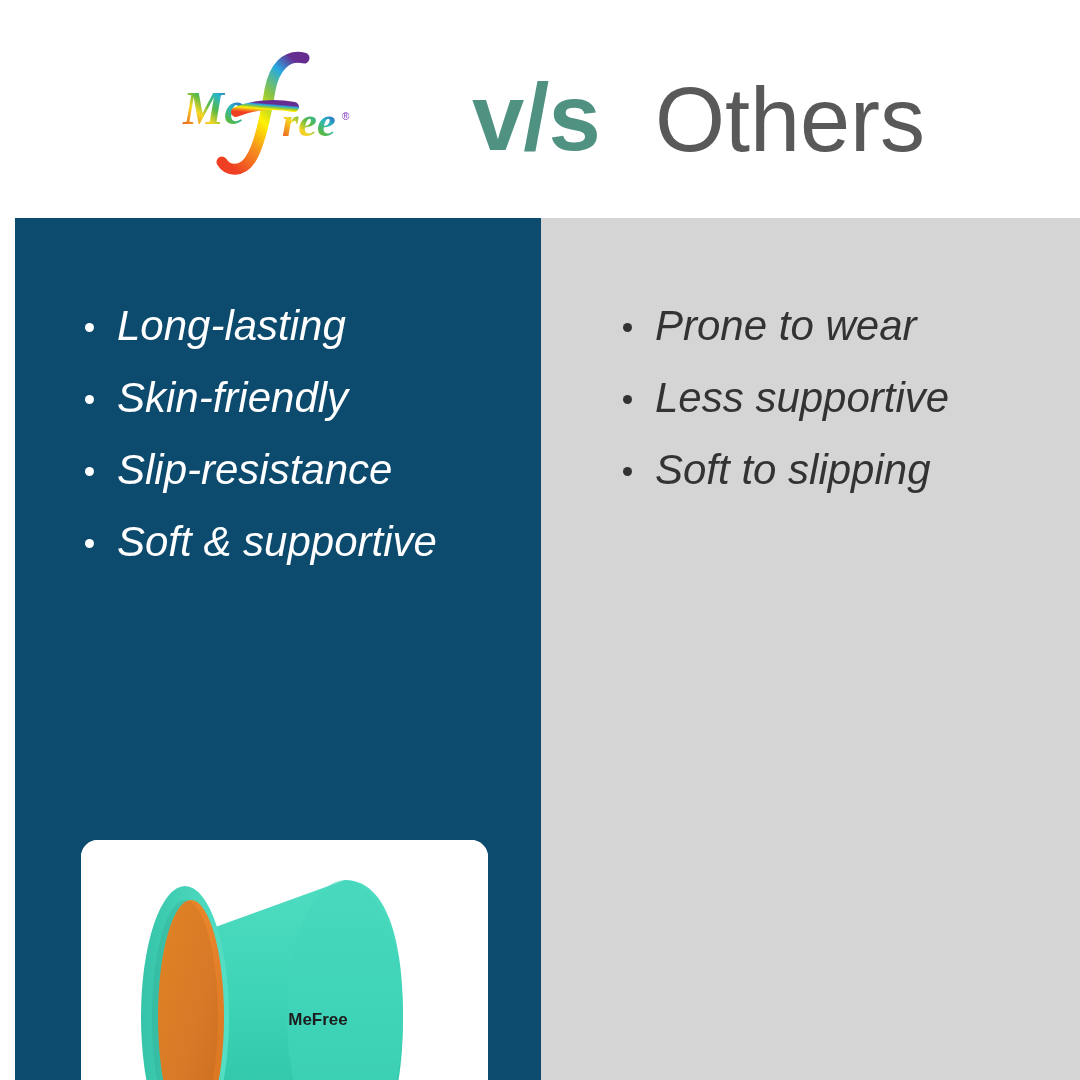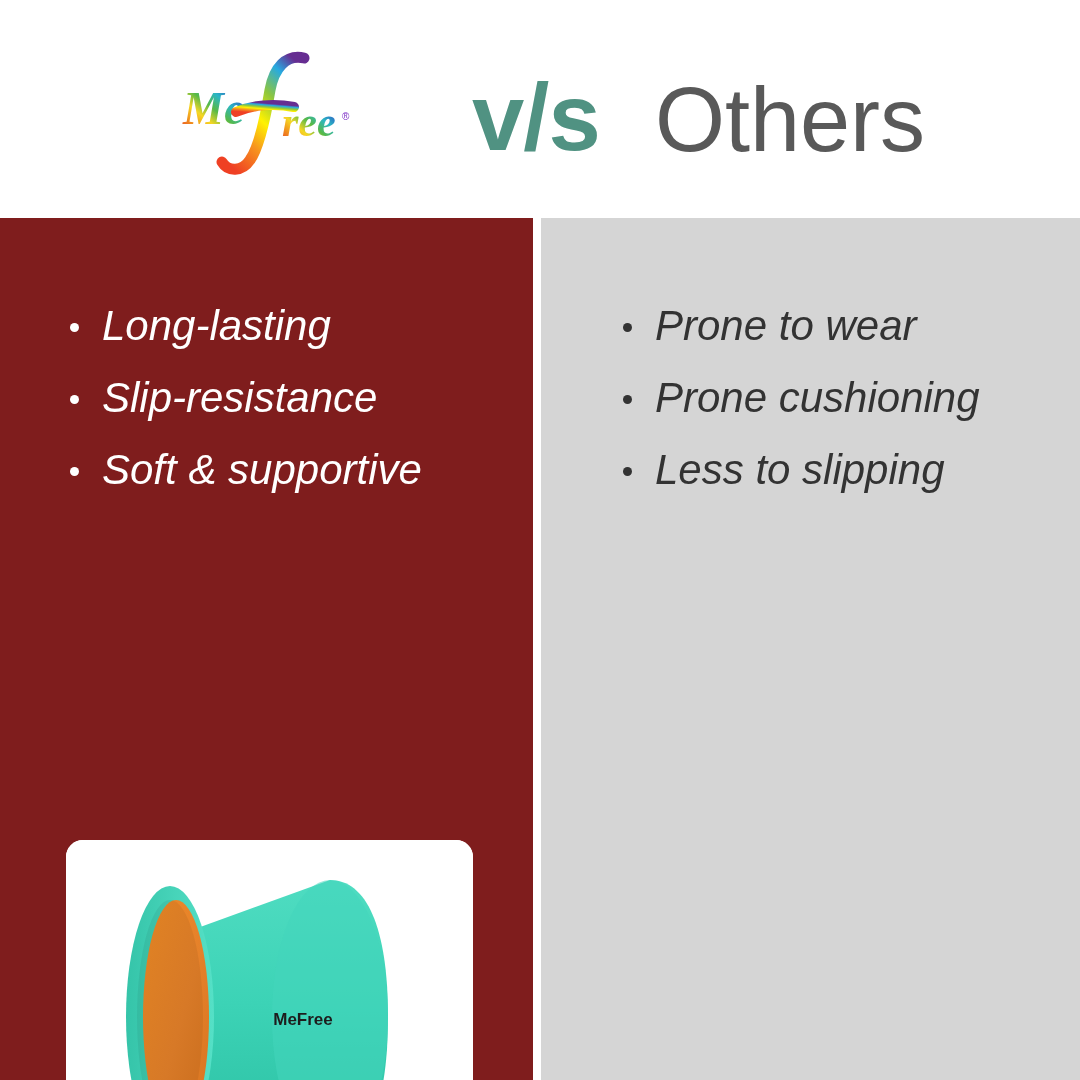--- a/index.html
+++ b/index.html
@@ -64,23 +64,23 @@
     white-space: nowrap;
   }
 
   
   .panel {
     position: absolute;
     top: 218px;
     height: 862px;
   }
   .panel-left {
-    left: 0;
+    left: 15px;
     width: 533px;
-    background: #7f1d1d;
+    background: #0c4a6e;
   }
   .panel-right {
     left: 541px;
     width: 539px;
     background: #d5d5d5;
   }
 
   
   .feature-list {
     position: absolute;
@@ -172,20 +172,21 @@
 
     <div class="vs">v/s</div>
 
     <div class="others">Others</div>
   </div>
 
   <div class="panel panel-left">
 
     <ul class="feature-list list-left">
       <li class="feature-item">Long-lasting</li>
+      <li class="feature-item">Skin-friendly</li>
       <li class="feature-item">Slip-resistance</li>
       <li class="feature-item">Soft &amp; supportive</li>
     </ul>
 
     <div class="product-card card-left">
       <svg viewBox="0 0 407 354" xmlns="http://www.w3.org/2000/svg">
         <defs>
           <linearGradient id="tealBody" x1="0" y1="0" x2="0" y2="1">
             <stop offset="0%" stop-color="#4fdcc1"></stop>
             <stop offset="45%" stop-color="#3cd3b6"></stop>
@@ -222,19 +223,19 @@
 
         <ellipse cx="215" cy="330" rx="105" ry="7" fill="#000" opacity="0.05"></ellipse>
       </svg>
     </div>
   </div>
 
   <div class="panel panel-right">
 
     <ul class="feature-list list-right">
       <li class="feature-item">Prone to wear</li>
-      <li class="feature-item">Prone cushioning</li>
-      <li class="feature-item">Less to slipping</li>
+      <li class="feature-item">Less supportive</li>
+      <li class="feature-item">Soft to slipping</li>
     </ul>
 
   </div>
 
 </div>
 
 </body></html>

